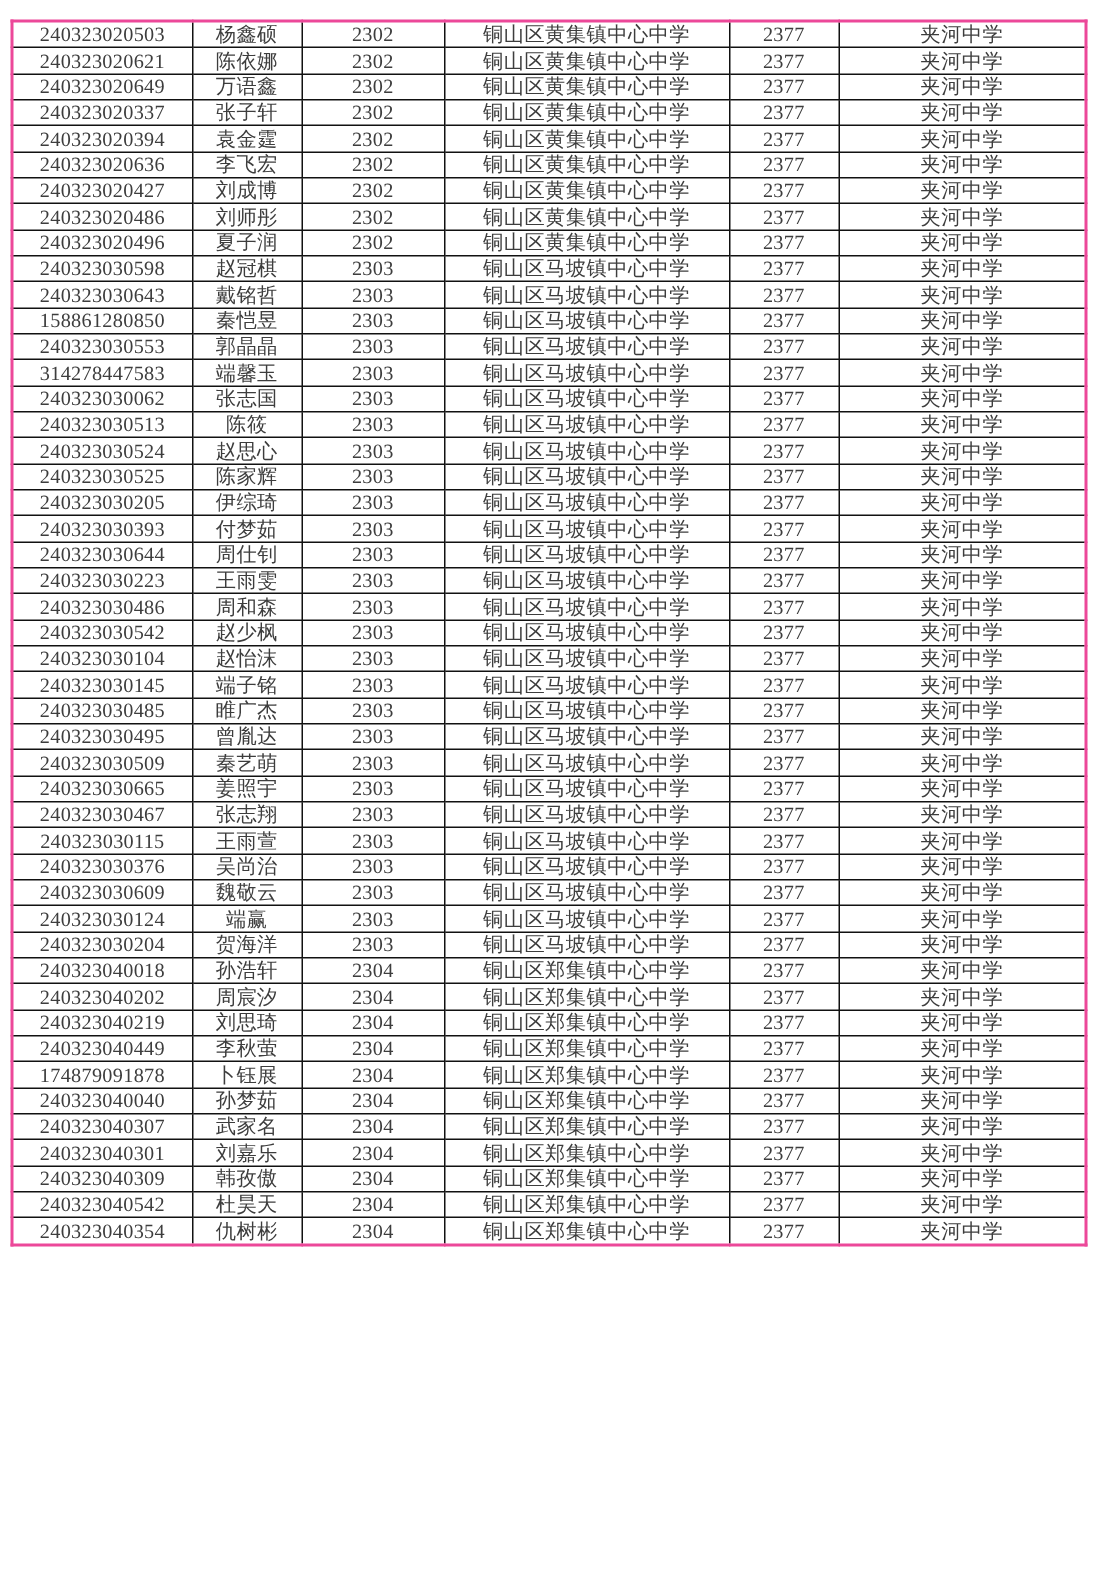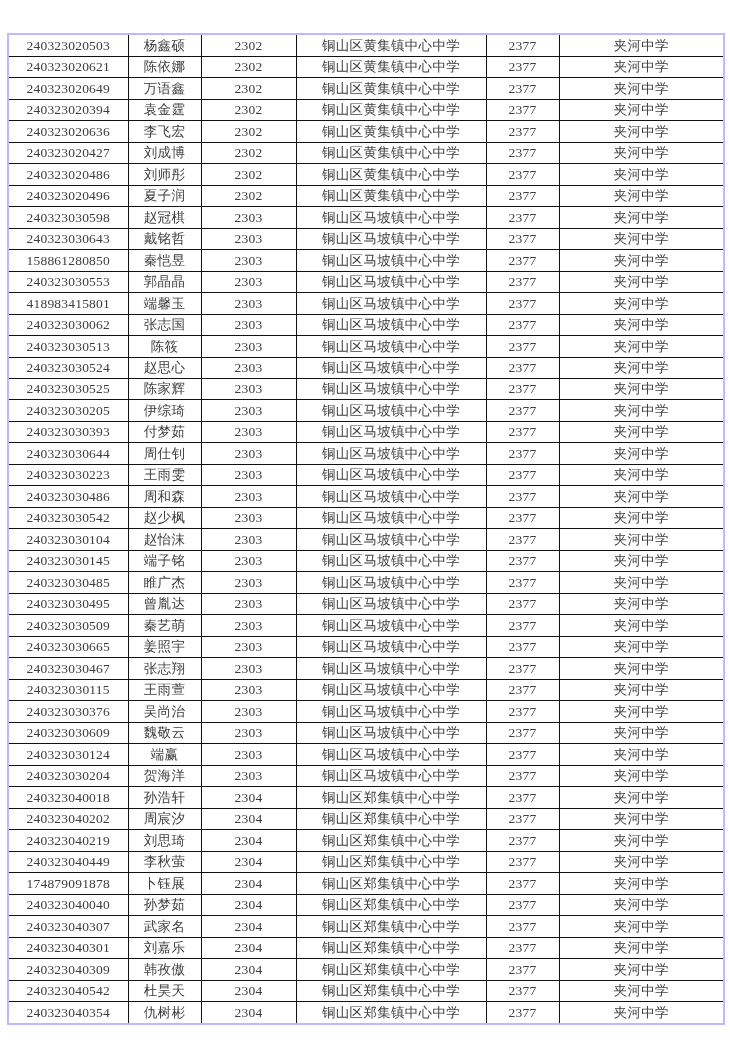--- a/index.html
+++ b/index.html
@@ -16,25 +16,24 @@
   }
   .table-wrap {
     position: absolute;
     left: 7px;
     top: 13px;
     width: 716px;
     height: 1036px;
   }
   table.student-table {
     width: 716px;
-    height: 992px;
+    height: 818px;
     border-collapse: collapse;
     table-layout: fixed;
-    border: 2px solid #c4b5fd;
-    margin-top: 20px;
+    border: 2px solid #ec4899;
   }
   table.student-table td {
     border: 1px solid #111111;
     padding: 0;
     text-align: center;
     vertical-align: middle;
     font-size: 13.5px;
     line-height: 1;
     color: #3d3d3d;
     white-space: nowrap;
@@ -77,20 +76,28 @@
         </tr>
         <tr>
           <td class="num">240323020649</td>
           <td>万语鑫</td>
           <td class="num">2302</td>
           <td>铜山区黄集镇中心中学</td>
           <td class="num">2377</td>
           <td>夹河中学</td>
         </tr>
         <tr>
+          <td class="num">240323020337</td>
+          <td>张子轩</td>
+          <td class="num">2302</td>
+          <td>铜山区黄集镇中心中学</td>
+          <td class="num">2377</td>
+          <td>夹河中学</td>
+        </tr>
+        <tr>
           <td class="num">240323020394</td>
           <td>袁金霆</td>
           <td class="num">2302</td>
           <td>铜山区黄集镇中心中学</td>
           <td class="num">2377</td>
           <td>夹河中学</td>
         </tr>
         <tr>
           <td class="num">240323020636</td>
           <td>李飞宏</td>
@@ -149,21 +156,21 @@
         </tr>
         <tr>
           <td class="num">240323030553</td>
           <td>郭晶晶</td>
           <td class="num">2303</td>
           <td>铜山区马坡镇中心中学</td>
           <td class="num">2377</td>
           <td>夹河中学</td>
         </tr>
         <tr>
-          <td class="num">418983415801</td>
+          <td class="num">314278447583</td>
           <td>端馨玉</td>
           <td class="num">2303</td>
           <td>铜山区马坡镇中心中学</td>
           <td class="num">2377</td>
           <td>夹河中学</td>
         </tr>
         <tr>
           <td class="num">240323030062</td>
           <td>张志国</td>
           <td class="num">2303</td>

